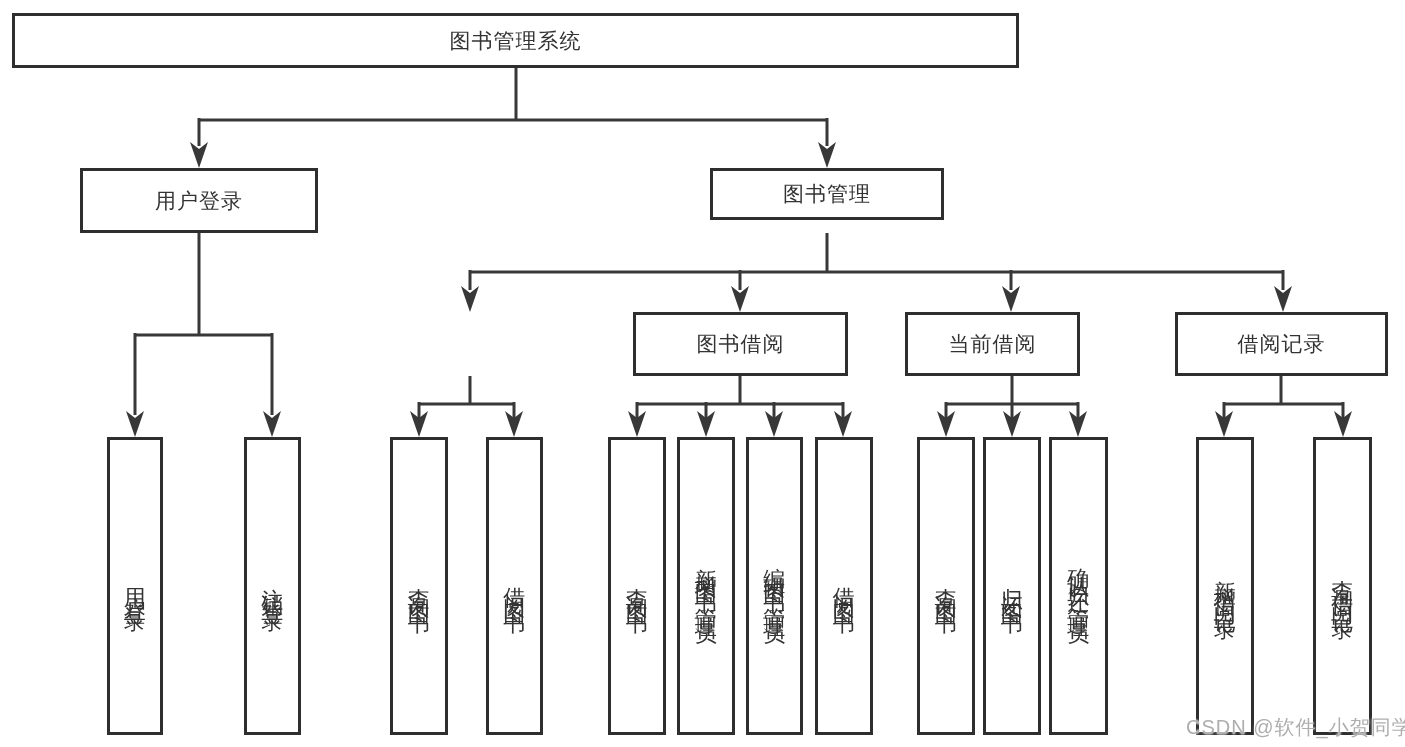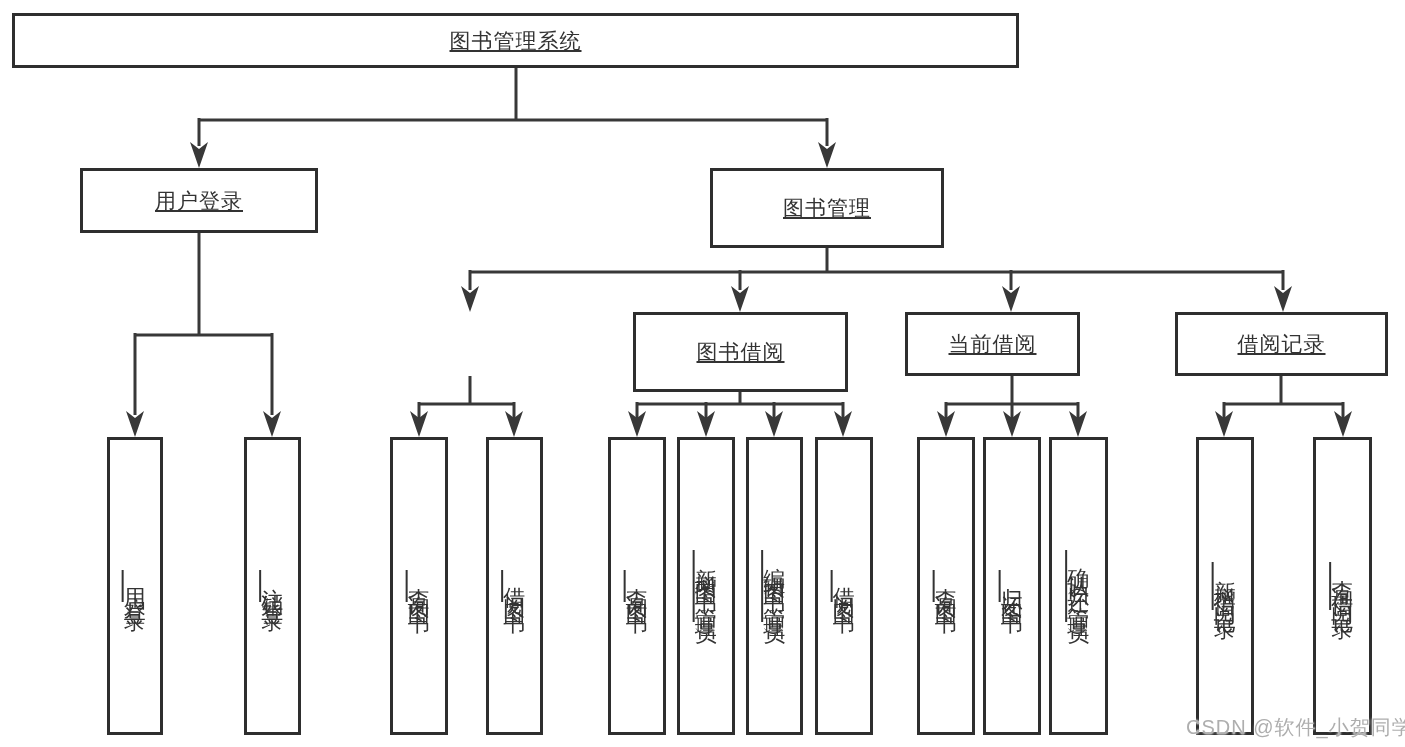--- a/index.html
+++ b/index.html
@@ -5,21 +5,20 @@
   html, body { margin:0; padding:0; background:#ffffff; }
   #canvas {
     position:relative; width:1405px; height:747px; background:#ffffff;
     font-family:"Liberation Sans", sans-serif; overflow:hidden;
   }
   #connectors { position:absolute; left:0; top:0; }
   .box {
     position:absolute; box-sizing:border-box; background:#ffffff;
     border:3px solid #2e2e2e; display:flex; align-items:center; justify-content:center;
     color:#333333;
-    text-decoration:underline;
   }
   .hlabel { font-size:21px; letter-spacing:1px; white-space:nowrap; }
   .vlabel {
     writing-mode:vertical-rl; text-orientation:mixed;
     font-size:22px; letter-spacing:8px; line-height:1.15; white-space:nowrap;
   }
   #watermark {
     position:absolute; left:1186px; top:714px; z-index:5;
     font-size:20px; color:#aeaeae; letter-spacing:1px; white-space:nowrap;
     text-shadow:0 0 3px #ffffff, 0 0 2px #ffffff;
@@ -67,25 +66,25 @@
     </g>
   </svg>
 
   <div class="box" style="left:12px;top:13px;width:1007px;height:55px">
     <span class="hlabel">图书管理系统</span>
   </div>
 
   <div class="box" style="left:80px;top:168px;width:238px;height:65px">
     <span class="hlabel">用户登录</span>
   </div>
-  <div class="box" style="left:710px;top:168px;width:234px;height:80px">
+  <div class="box" style="left:710px;top:168px;width:234px;height:52px">
     <span class="hlabel">图书管理</span>
   </div>
 
-  <div class="box" style="left:633px;top:312px;width:215px;height:80px">
+  <div class="box" style="left:633px;top:312px;width:215px;height:64px">
     <span class="hlabel">图书借阅</span>
   </div>
   <div class="box" style="left:905px;top:312px;width:175px;height:64px">
     <span class="hlabel">当前借阅</span>
   </div>
   <div class="box" style="left:1175px;top:312px;width:213px;height:64px">
     <span class="hlabel">借阅记录</span>
   </div>
 
   <div class="box" style="left:107px;top:437px;width:56px;height:298px">

